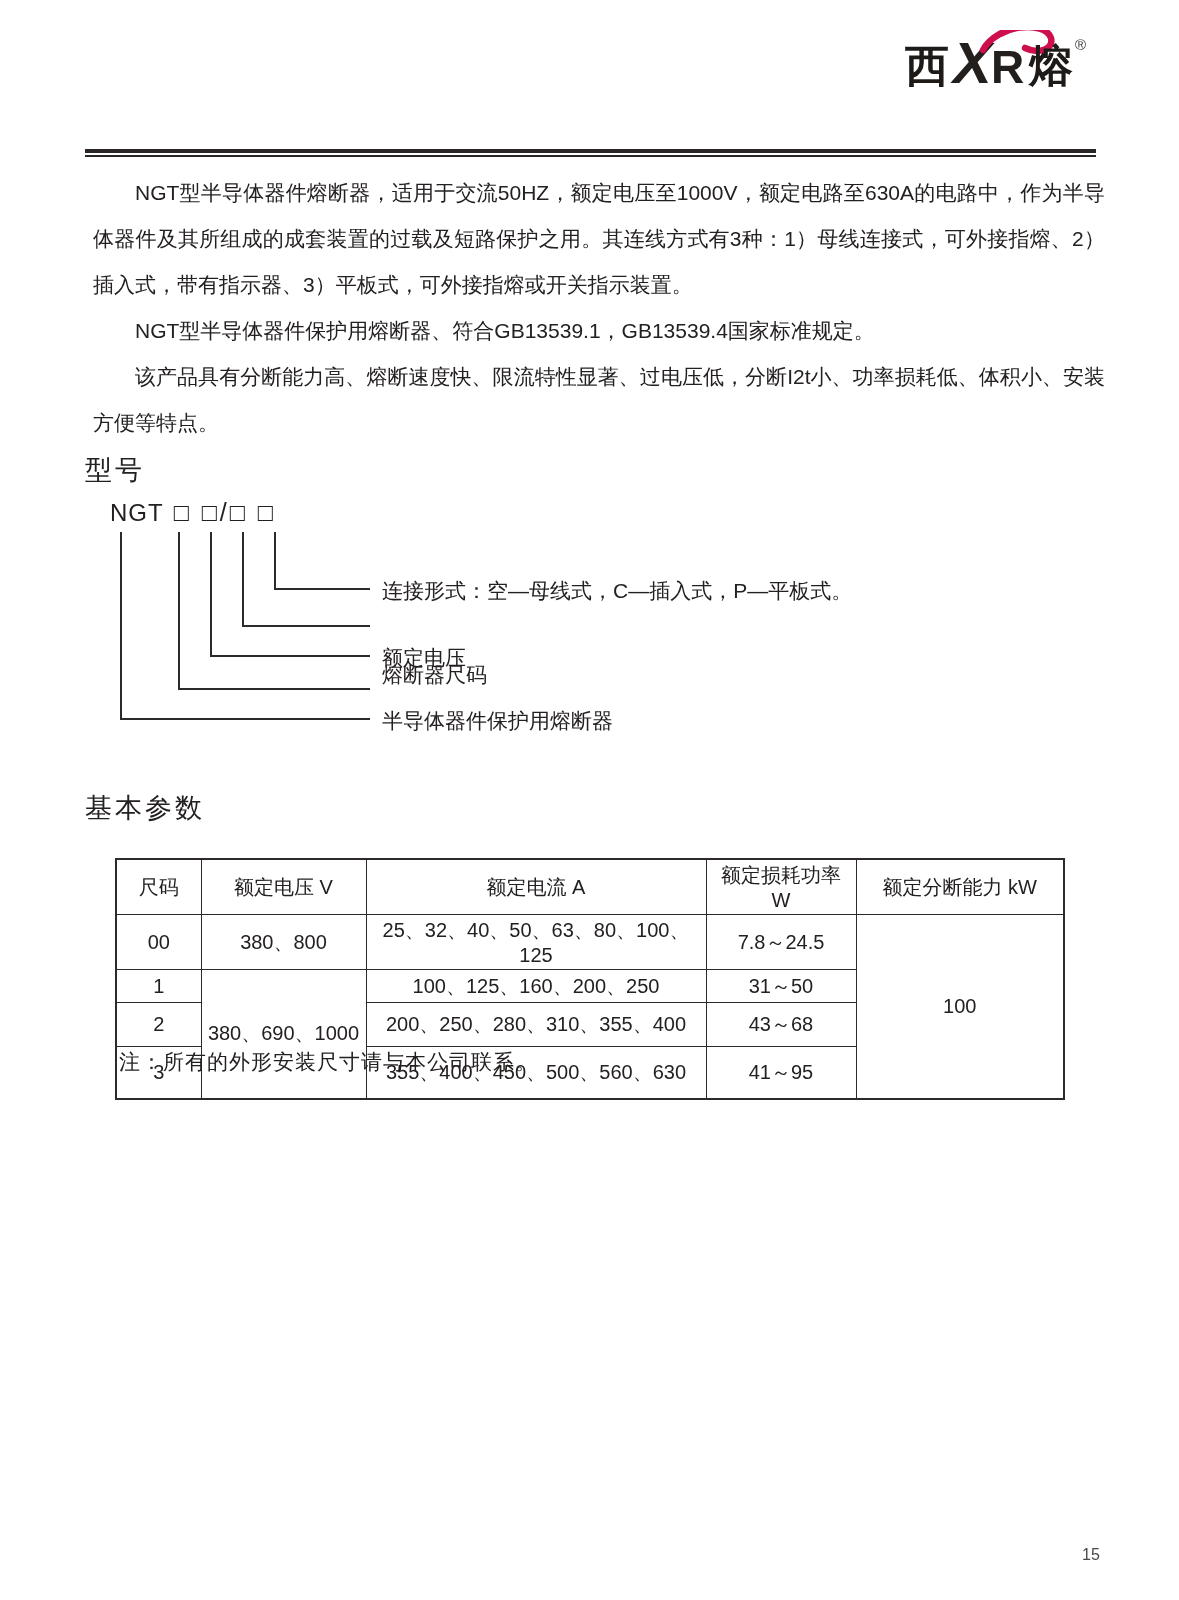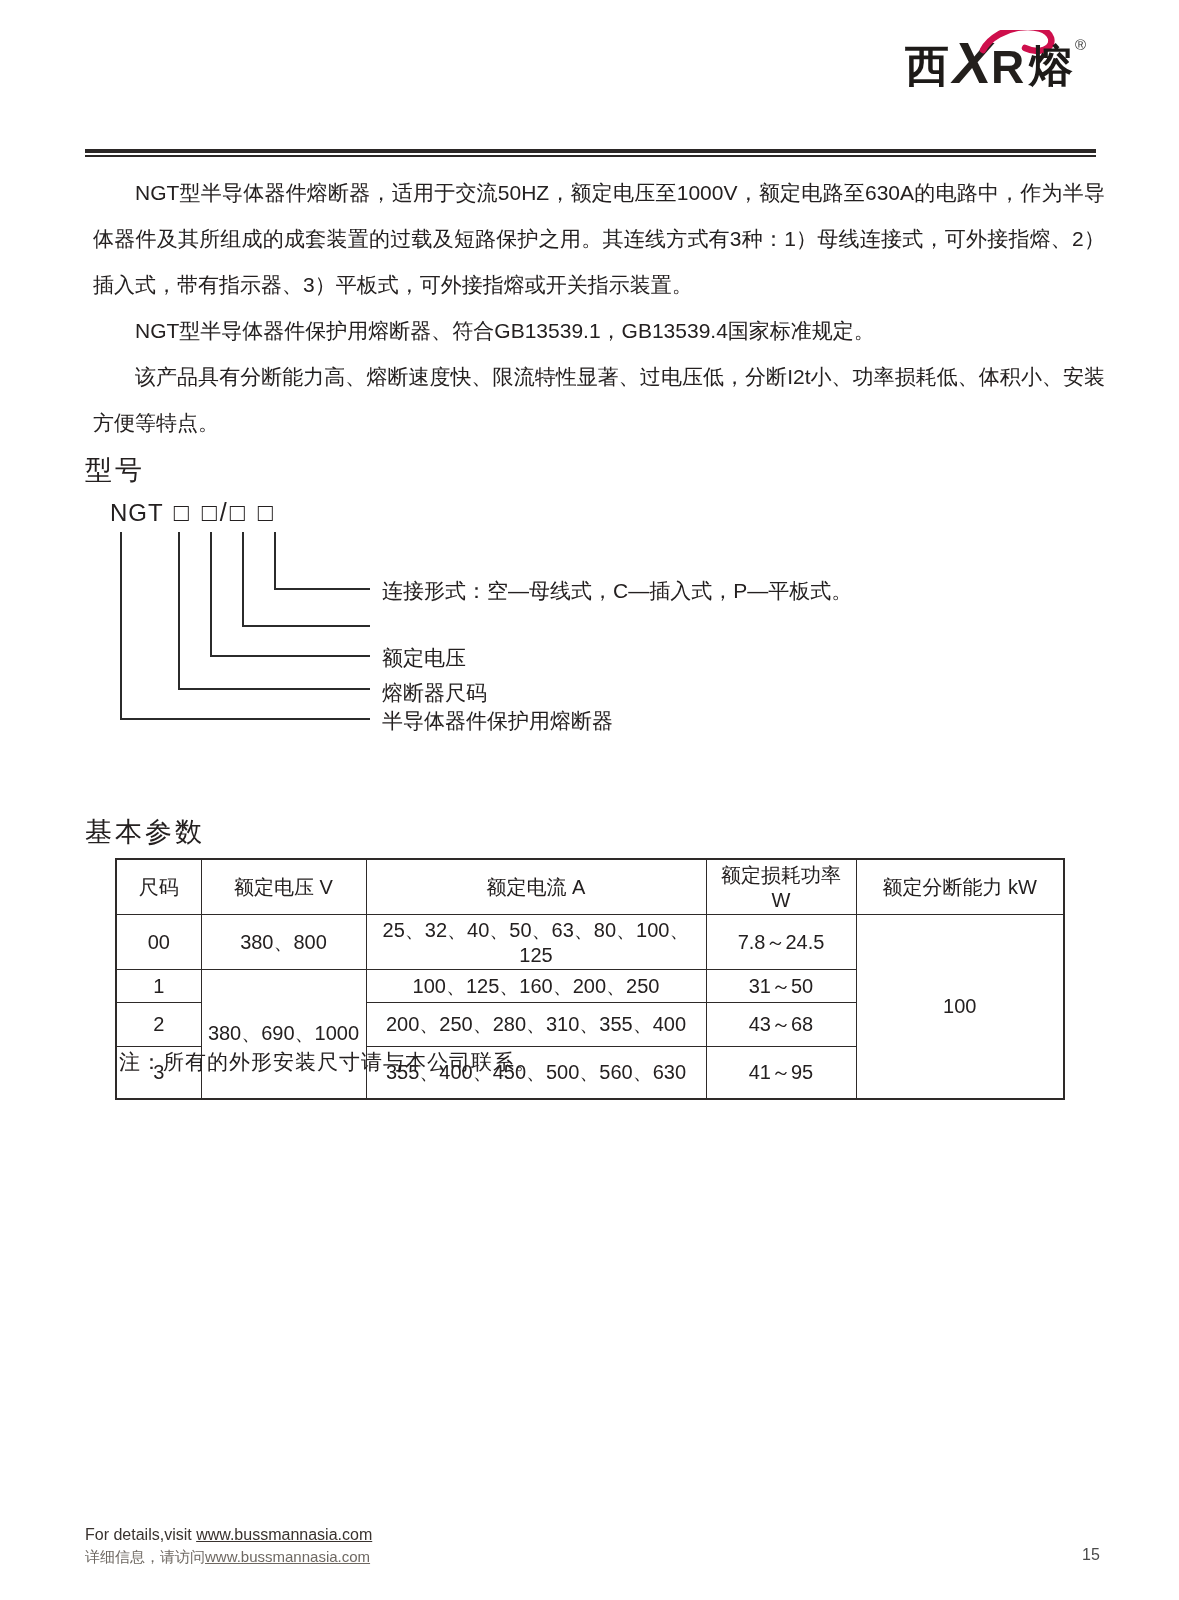--- a/index.html
+++ b/index.html
@@ -34,21 +34,21 @@
     font-size: 21px; line-height: 46px; text-align: justify; color: #242020;
   }
   .body-text p { text-indent: 2em; margin: 0; }
 
   
   .sec-heading {
     position: absolute; left: 85px;
     font-size: 27px; font-weight: 500; letter-spacing: 3px; color: #242020;
   }
   #model-heading  { top: 452px; }
-  #params-heading { top: 790px; margin-top: 24px; }
+  #params-heading { top: 790px; }
 
   
   .diagram { position: absolute; left: 0; top: 495px; width: 1053px; height: 250px; }
   .model-string {
     position: absolute; left: 110px; top: 3px;
     font-size: 24px; font-weight: 500; letter-spacing: 1px; color: #242020;
   }
   .model-string .boxes { font-size: 25px; letter-spacing: 3px; margin-left: 10px; }
   .dline { position: absolute; background: #2b2b2b; }
   .vline { width: 2px; }
@@ -58,21 +58,21 @@
   .v3 { left: 210px; top: 37px; height: 125px; }
   .v4 { left: 242px; top: 37px; height: 95px;  }
   .v5 { left: 274px; top: 37px; height: 58px;  }
   .h1 { left: 120px; top: 223px; width: 250px; }
   .h2 { left: 178px; top: 193px; width: 192px; }
   .h3 { left: 210px; top: 160px; width: 160px; }
   .h4 { left: 242px; top: 130px; width: 128px; }
   .h5 { left: 274px; top: 93px;  width: 96px;  }
   .dlabel { position: absolute; left: 382px; font-size: 21px; color: #242020; white-space: nowrap; }
   .lab1 { top: 212px; }
-  .lab2 { top: 184px; }
+  .lab2 { top: 166px; }
   .lab3 { top: 149px; }
   .lab4 { top: 119px; }
   .lab5 { top: 82px;  }
 
   
   .params-table {
     position: absolute; left: 115px; top: 858px;
     border-collapse: collapse; table-layout: fixed; width: 948px;
     font-size: 20px; color: #242020; border-radius: 30px;
   }
@@ -202,20 +202,16 @@
       <tr class="row-3">
         <td>3</td>
         <td class="cell-current">355、400、450、500、560、630</td>
         <td>41～95</td>
       </tr>
     </tbody>
   </table>
 
   <p class="note">注：所有的外形安装尺寸请与本公司联系。</p>
 
-  <div class="footer">
-    <div class="en"><span>For details,visit </span><a>www.bussmannasia.com</a></div>
-    <div class="cn"><span>详细信息，请访问</span><a>www.bussmannasia.com</a></div>
-  </div>
 
   <div class="page-num">15</div>
 
 </div>
 
 </body></html>

